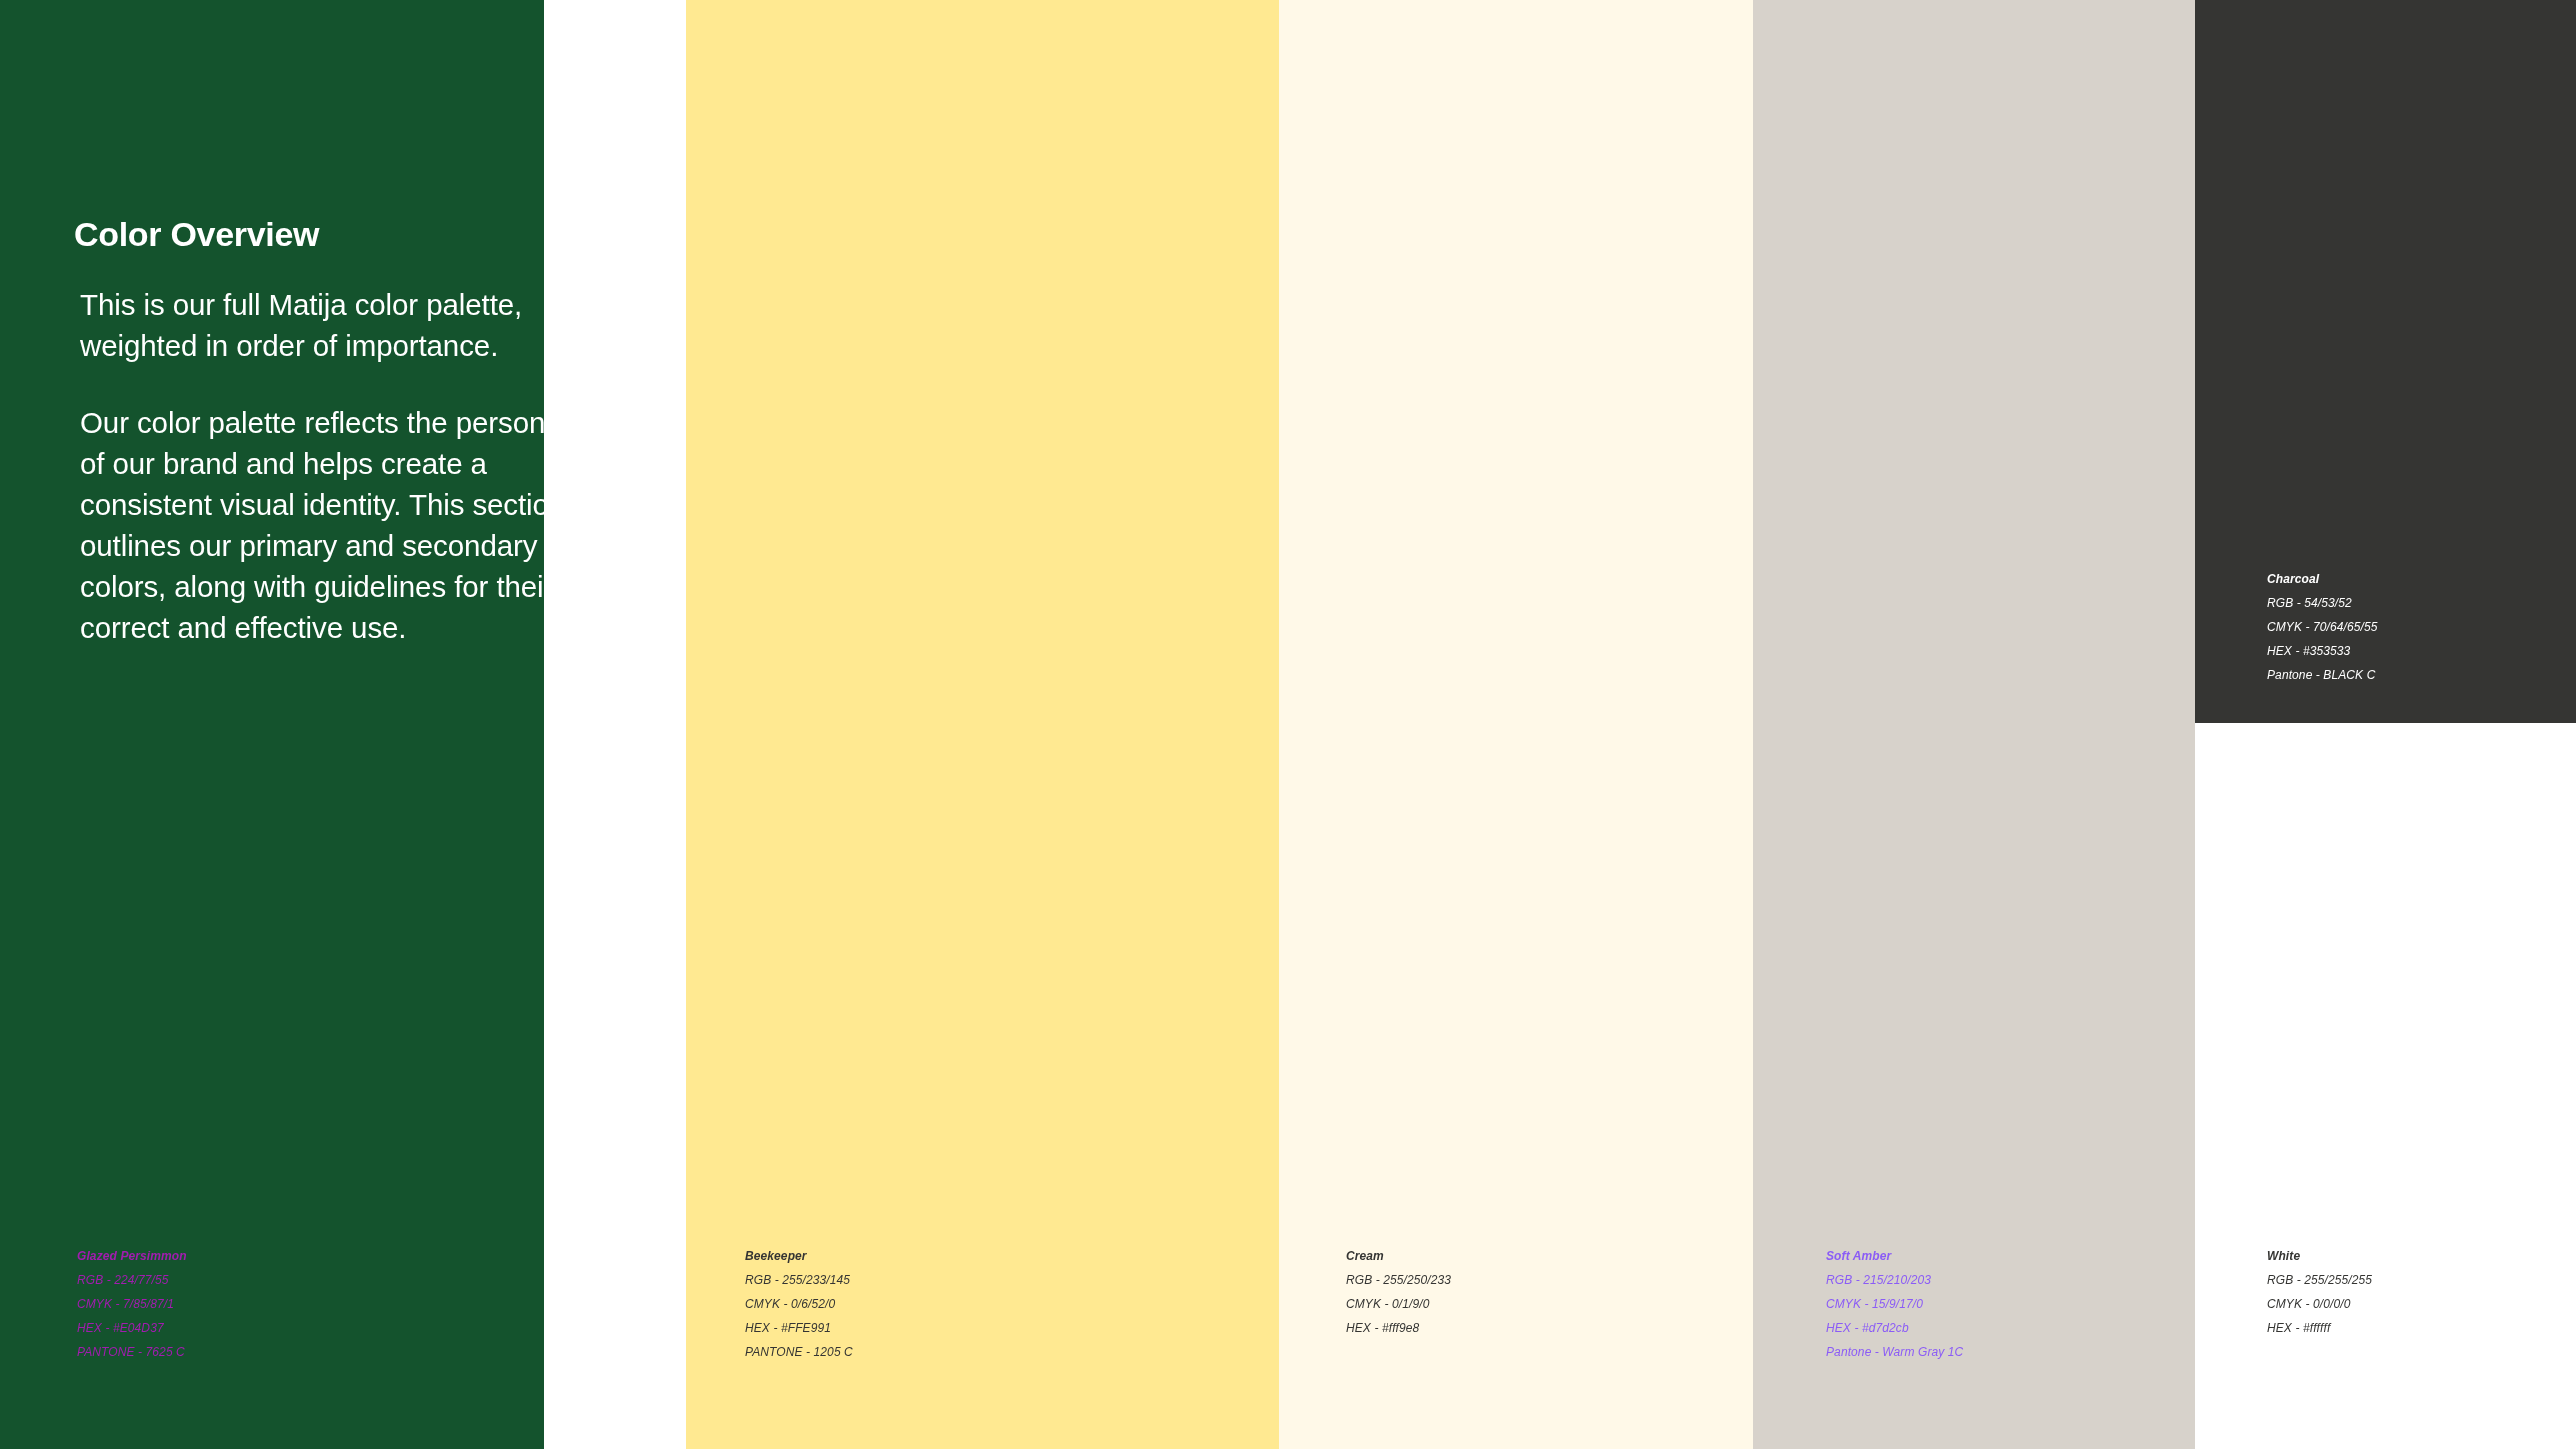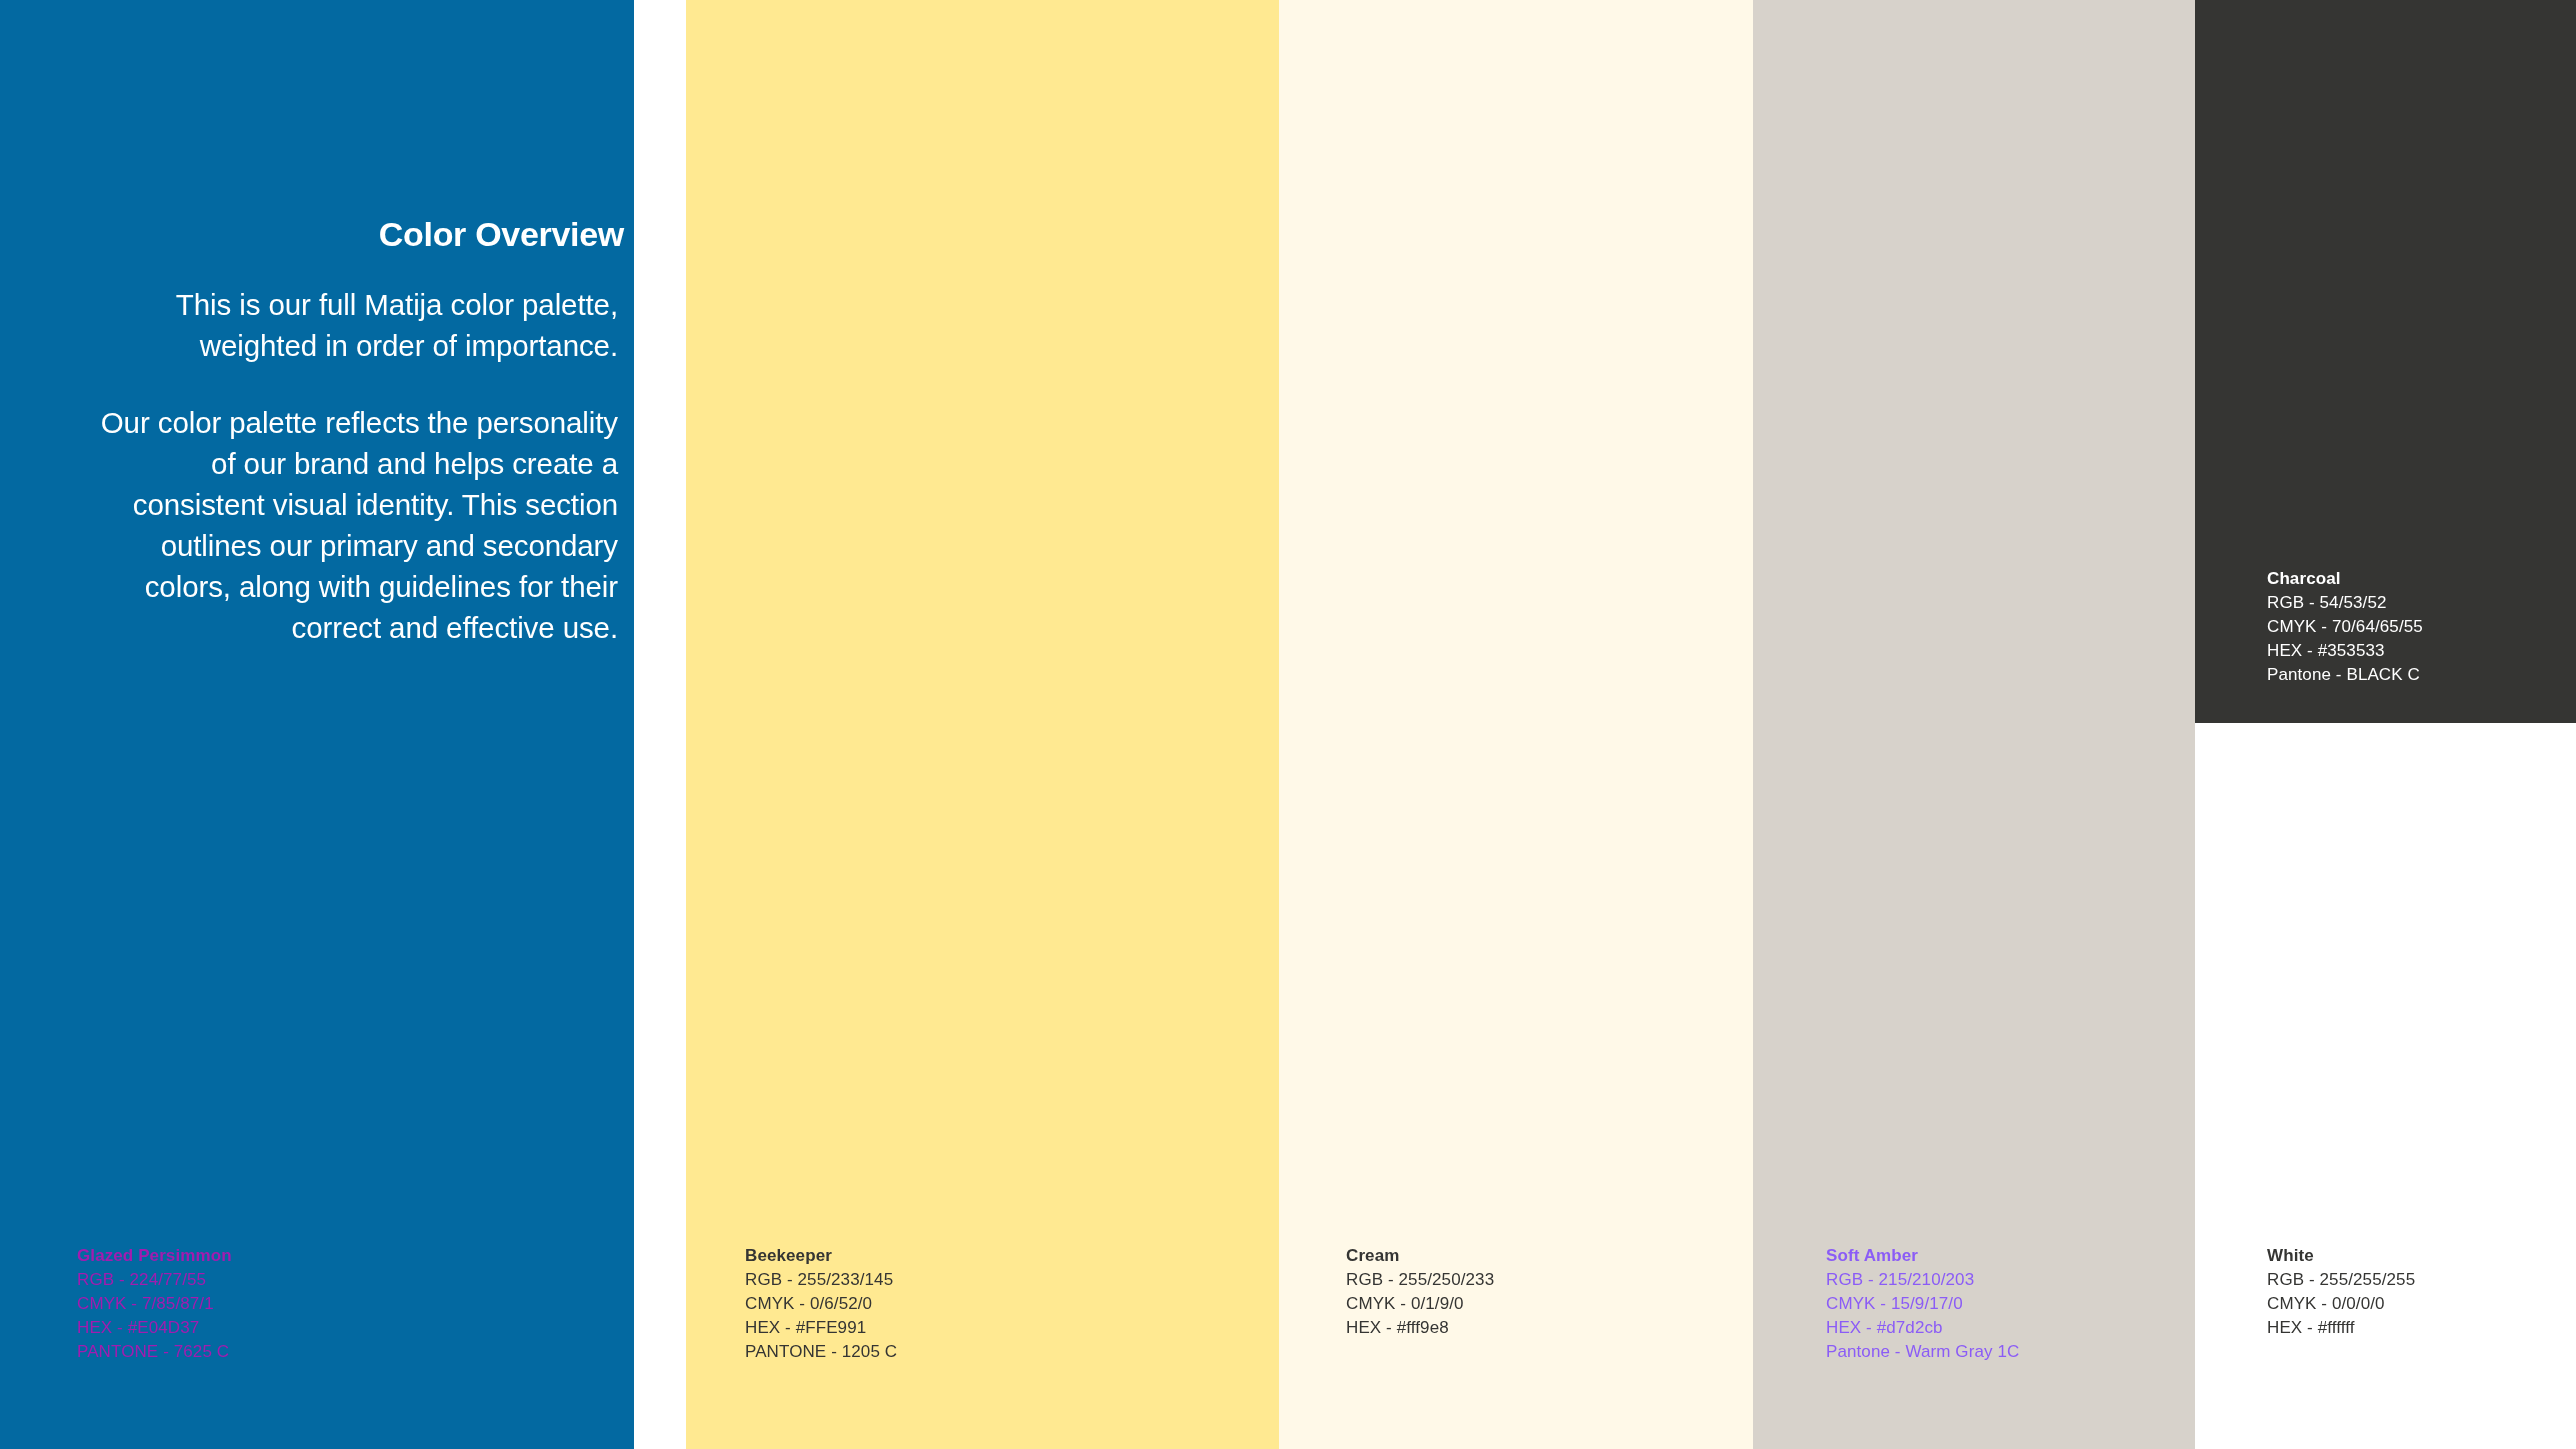--- a/index.html
+++ b/index.html
@@ -36,24 +36,25 @@
   .swatch.stacked .upper-block {
     position: absolute;
     left: 0;
     top: 0;
     width: 100%;
   }
 
   
   .label-block {
     position: absolute;
-    font-size: 17px;
+    font-size: 12px;
     line-height: 24px;
     letter-spacing: 0.1px;
     white-space: nowrap;
+    font-style: italic;
   }
   .label-block .swatch-name {
     font-weight: bold;
     display: block;
   }
   .label-block .spec-line {
     display: block;
     font-weight: normal;
   }
 
@@ -83,21 +84,21 @@
     letter-spacing: -0.1px;
   }
   .intro-para.first { margin-top: 31px; }
   .intro-para.second { margin-top: 36px; }
 </style>
 </head>
 <body>
 
 <div class="page">
 
-  <div class="swatch" id="swatch-0" style="left: 0px; width: 634px; background: #0369a1; text-align: right;">
+  <div class="swatch" id="swatch-0" style="left: 0px; width: 544px; background: #14532d;">
     <div class="intro">
       <h1 class="intro-title">Color Overview</h1>
       <p class="intro-para first">This is our full Matija color palette, weighted in order of importance.</p>
       <p class="intro-para second">Our color palette reflects the personality of our brand and helps create a consistent visual identity. This section outlines our primary and secondary colors, along with guidelines for their correct and effective use.</p>
     </div>
   </div>
 
   <div class="swatch" id="swatch-1" style="left: 686px; width: 594px; background: rgb(255, 233, 145);"></div>
 
   <div class="swatch" id="swatch-2" style="left: 1279px; width: 474px; background: rgb(255, 249, 232);"></div>

